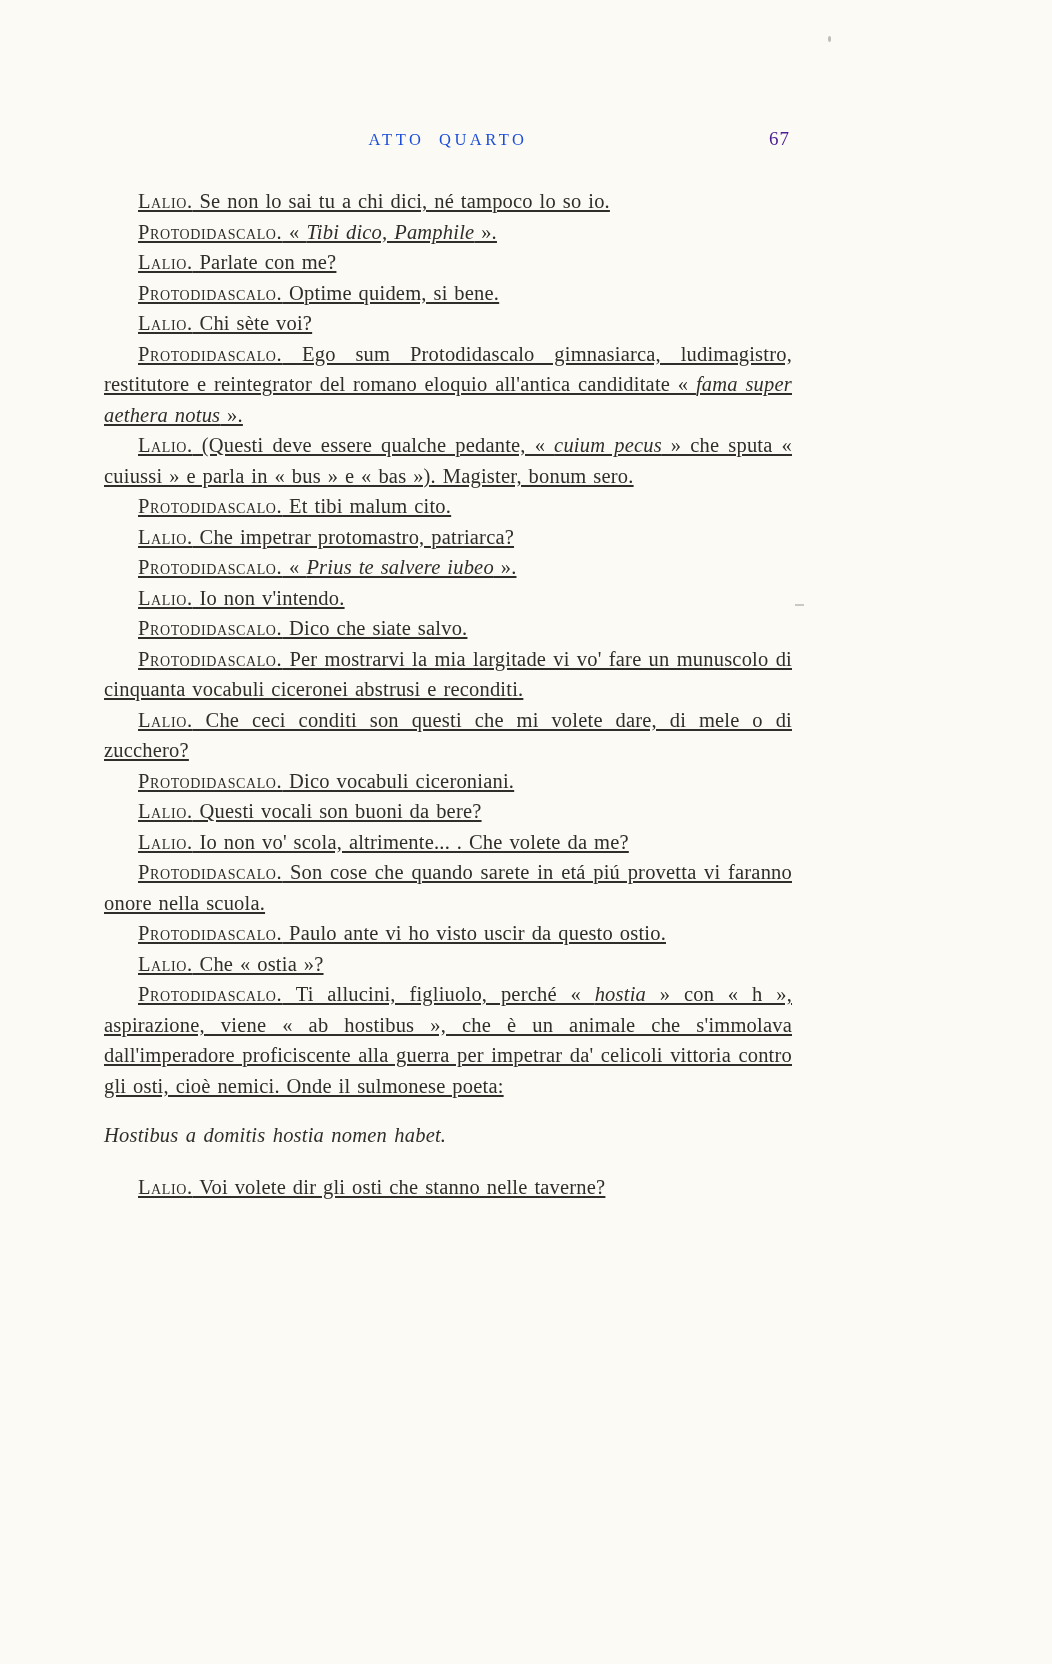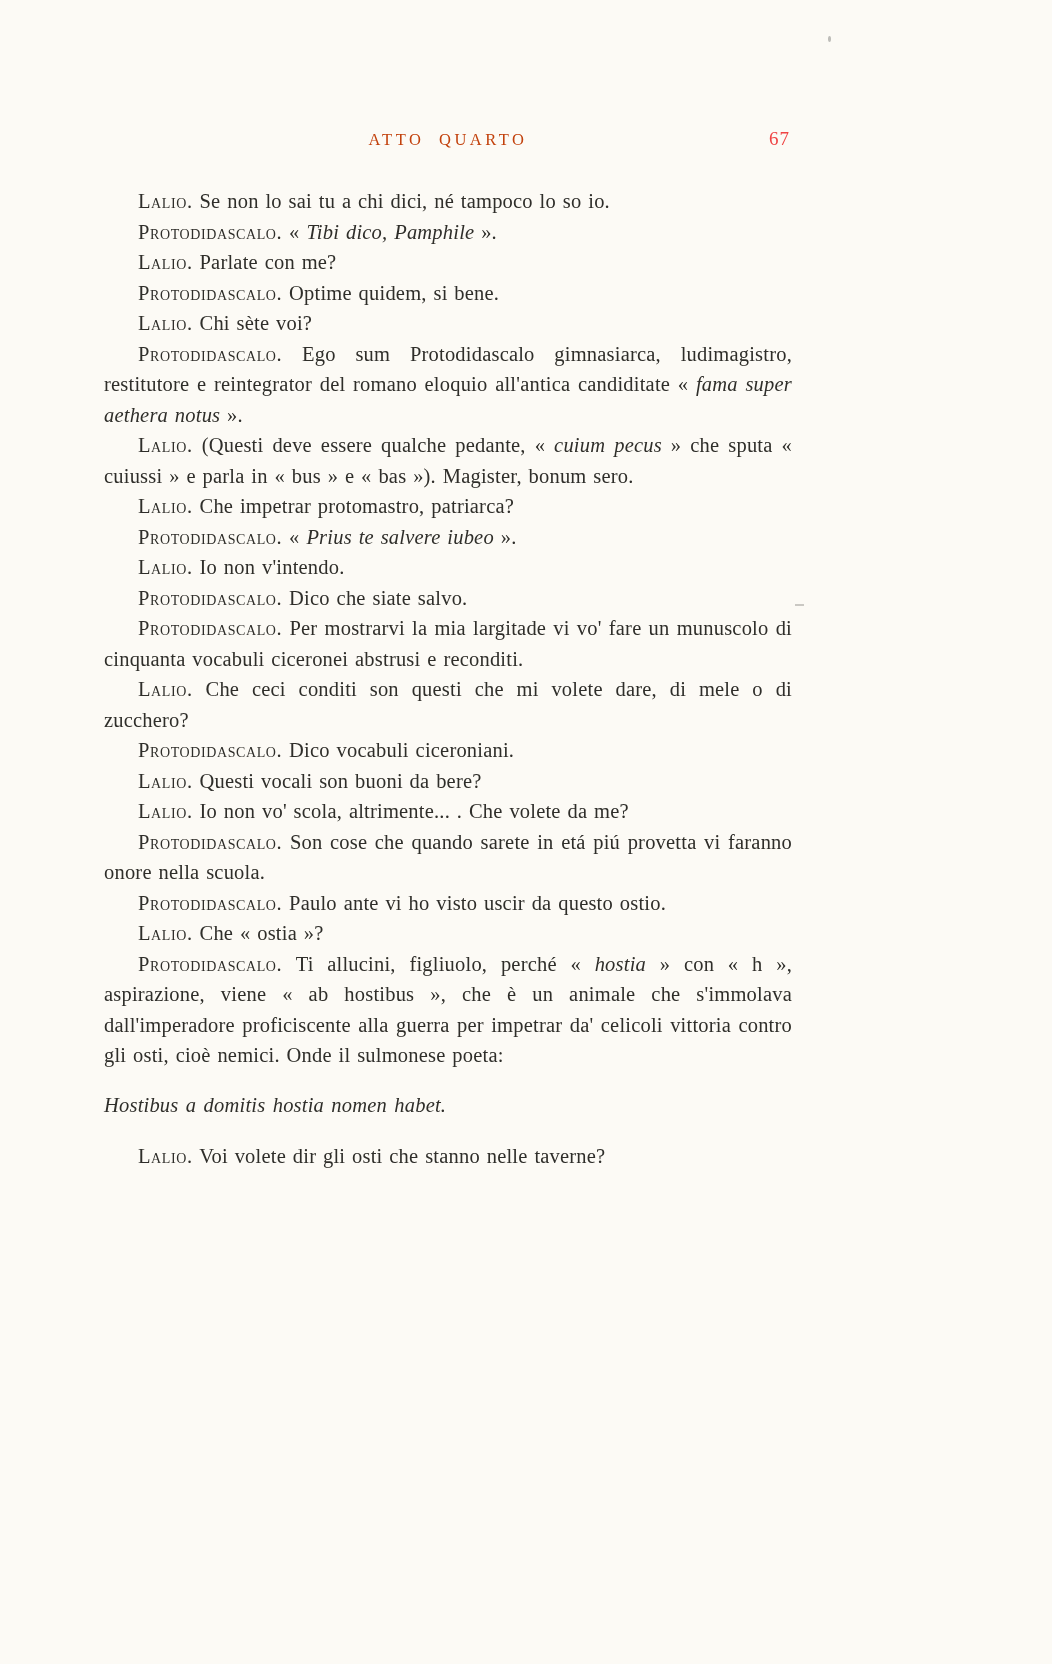--- a/index.html
+++ b/index.html
@@ -24,45 +24,46 @@
     height: 26px;
   }
   .running-title {
     position: absolute;
     left: 0;
     right: 0;
     text-align: center;
     font-size: 16.5px;
     letter-spacing: 3.5px;
     word-spacing: 7px;
-    color: #c2410c;
+    color: #1d4ed8;
   }
   .page-number {
     position: absolute;
     right: 2px;
     top: -2px;
     font-size: 19px;
     letter-spacing: 1px;
-    color: #ef4444;
+    color: #4c1d95;
   }
   .text-block {
     position: absolute;
     left: 104px;
     top: 186px;
     width: 688px;
   }
   .text-block p.dialogue {
     margin: 0;
     padding: 0;
     font-size: 20.5px;
     line-height: 30.5px;
     text-align: justify;
     text-indent: 34px;
     word-spacing: 1.5px;
     letter-spacing: 0.2px;
+    text-decoration: underline;
   }
   .text-block p.verse {
     margin: 19px 0 21px 0;
     padding: 0;
     font-size: 20.5px;
     line-height: 30.5px;
     text-indent: 0;
     word-spacing: 2px;
     letter-spacing: 0.2px;
   }
@@ -106,20 +107,21 @@
   </header>
 
   <main class="text-block">
       <p class="dialogue"><span class="sc">Lalio.</span><span> Se non lo sai tu a chi dici, né tampoco lo so io.</span></p>
       <p class="dialogue"><span class="sc">Protodidascalo.</span><span> « </span><span class="it">Tibi dico, Pamphile</span><span> ».</span></p>
       <p class="dialogue"><span class="sc">Lalio.</span><span> Parlate con me?</span></p>
       <p class="dialogue"><span class="sc">Protodidascalo.</span><span> Optime quidem, si bene.</span></p>
       <p class="dialogue"><span class="sc">Lalio.</span><span> Chi sète voi?</span></p>
       <p class="dialogue"><span class="sc">Protodidascalo.</span><span> Ego sum Protodidascalo gimnasiarca, ludimagistro, restitutore e reintegrator del romano eloquio all'antica candiditate « </span><span class="it">fama super aethera notus</span><span> ».</span></p>
       <p class="dialogue"><span class="sc">Lalio.</span><span> (Questi deve essere qualche pedante, « </span><span class="it">cuium pecus</span><span> » che sputa « cuiussi » e parla in « bus » e « bas »). Magister, bonum sero.</span></p>
+      <p class="dialogue"><span class="sc">Protodidascalo.</span><span> Et tibi malum cito.</span></p>
       <p class="dialogue"><span class="sc">Lalio.</span><span> Che impetrar protomastro, patriarca?</span></p>
       <p class="dialogue"><span class="sc">Protodidascalo.</span><span> « </span><span class="it">Prius te salvere iubeo</span><span> ».</span></p>
       <p class="dialogue"><span class="sc">Lalio.</span><span> Io non v'intendo.</span></p>
       <p class="dialogue"><span class="sc">Protodidascalo.</span><span> Dico che siate salvo.</span></p>
       <p class="dialogue"><span class="sc">Protodidascalo.</span><span> Per mostrarvi la mia largitade vi vo' fare un munuscolo di cinquanta vocabuli ciceronei abstrusi e reconditi.</span></p>
       <p class="dialogue"><span class="sc">Lalio.</span><span> Che ceci conditi son questi che mi volete dare, di mele o di zucchero?</span></p>
       <p class="dialogue"><span class="sc">Protodidascalo.</span><span> Dico vocabuli ciceroniani.</span></p>
       <p class="dialogue"><span class="sc">Lalio.</span><span> Questi vocali son buoni da bere?</span></p>
       <p class="dialogue"><span class="sc">Lalio.</span><span> Io non vo' scola, altrimente... . Che volete da me?</span></p>
       <p class="dialogue"><span class="sc">Protodidascalo.</span><span> Son cose che quando sarete in etá piú provetta vi faranno onore nella scuola.</span></p>

